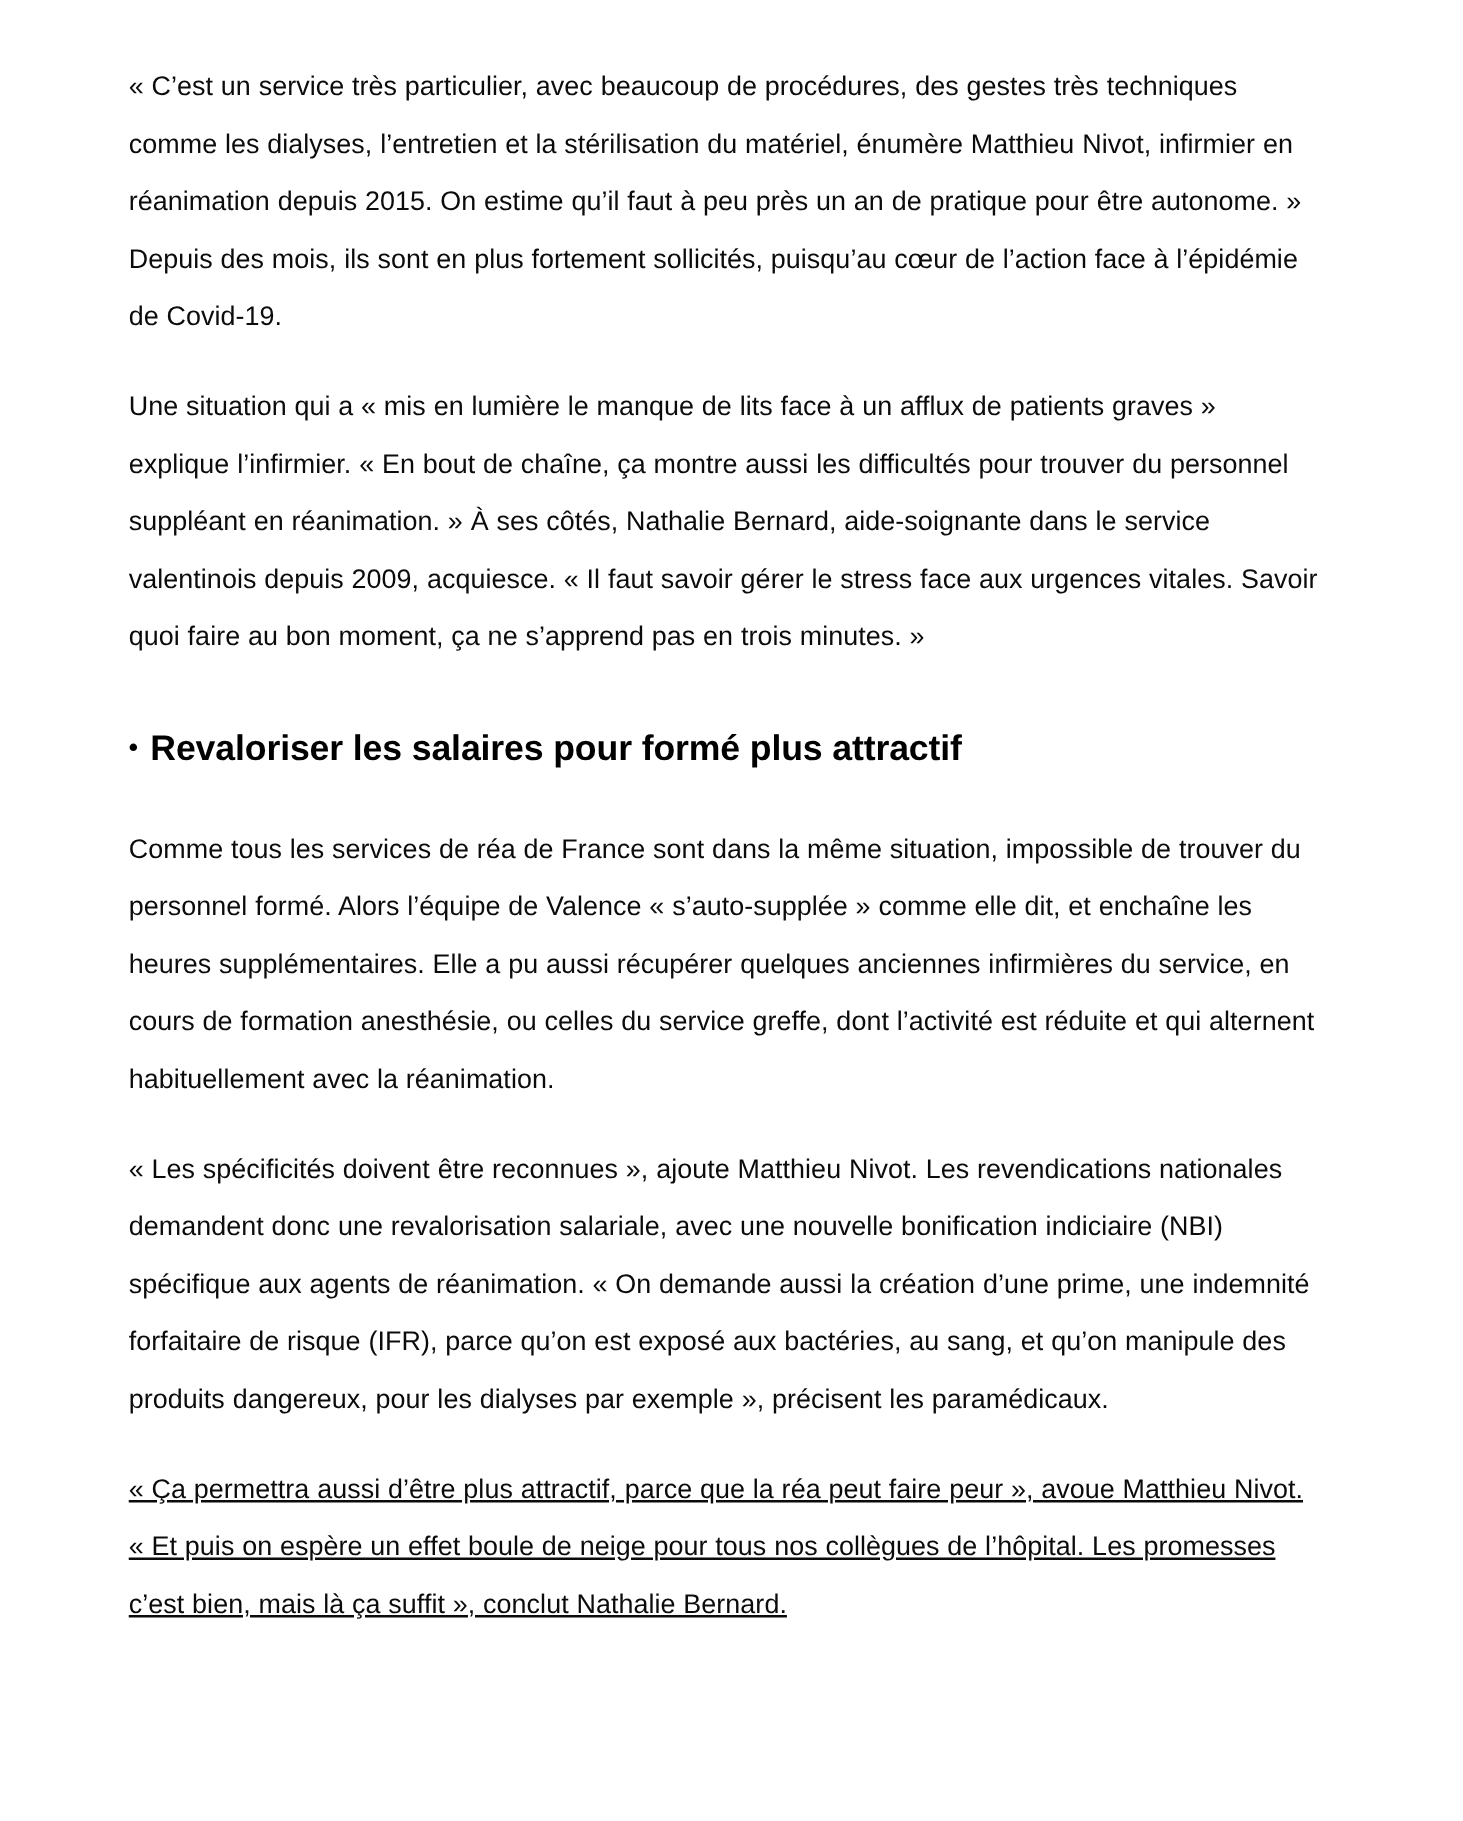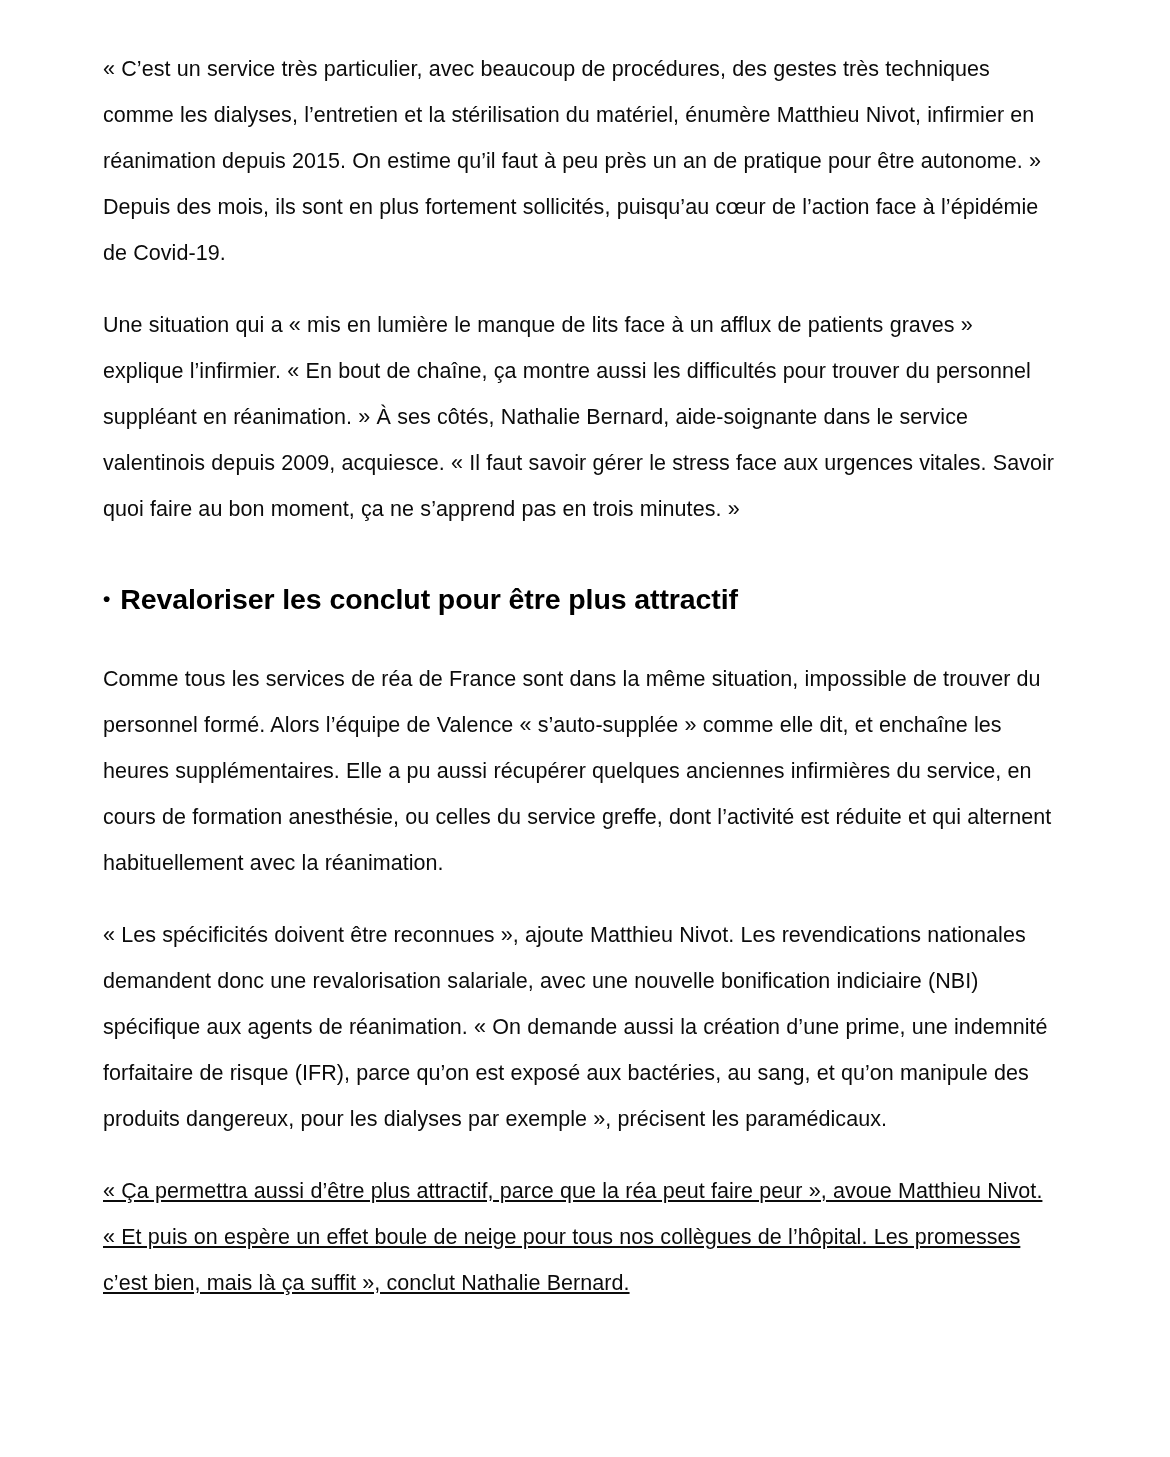--- a/index.html
+++ b/index.html
@@ -66,21 +66,21 @@
 
 <div class="page">
   <div class="article-body">
 
     <p class="para">« C’est un service très particulier, avec beaucoup de procédures, des gestes très techniques comme les dialyses, l’entretien et la stérilisation du matériel, énumère Matthieu Nivot, infirmier en réanimation depuis 2015. On estime qu’il faut à peu près un an de pratique pour être autonome. » Depuis des mois, ils sont en plus fortement sollicités, puisqu’au cœur de l’action face à l’épidémie de Covid-19.</p>
 
     <p class="para">Une situation qui a « mis en lumière le manque de lits face à un afflux de patients graves » explique l’infirmier. « En bout de chaîne, ça montre aussi les difficultés pour trouver du personnel suppléant en réanimation. » À ses côtés, Nathalie Bernard, aide-soignante dans le service valentinois depuis 2009, acquiesce. « Il faut savoir gérer le stress face aux urgences vitales. Savoir quoi faire au bon moment, ça ne s’apprend pas en trois minutes. »</p>
 
     <h2 class="subheading">
       <span class="bullet-mark">•</span>
-      <span class="subheading-text">Revaloriser les conclut pour être plus attractif</span>
+      <span class="subheading-text">Revaloriser les salaires pour formé plus attractif</span>
     </h2>
 
     <p class="para">Comme tous les services de réa de France sont dans la même situation, impossible de trouver du personnel formé. Alors l’équipe de Valence « s’auto-supplée » comme elle dit, et enchaîne les heures supplémentaires. Elle a pu aussi récupérer quelques anciennes infirmières du service, en cours de formation anesthésie, ou celles du service greffe, dont l’activité est réduite et qui alternent habituellement avec la réanimation.</p>
 
     <p class="para">« Les spécificités doivent être reconnues », ajoute Matthieu Nivot. Les revendications nationales demandent donc une revalorisation salariale, avec une nouvelle bonification indiciaire (NBI) spécifique aux agents de réanimation. « On demande aussi la création d’une prime, une indemnité forfaitaire de risque (IFR), parce qu’on est exposé aux bactéries, au sang, et qu’on manipule des produits dangereux, pour les dialyses par exemple », précisent les paramédicaux.</p>
 
     <p class="para">« Ça permettra aussi d’être plus attractif, parce que la réa peut faire peur », avoue Matthieu Nivot. « Et puis on espère un effet boule de neige pour tous nos collègues de l’hôpital. Les promesses c’est bien, mais là ça suffit », conclut Nathalie Bernard.</p>
 
   </div>
 </div>

